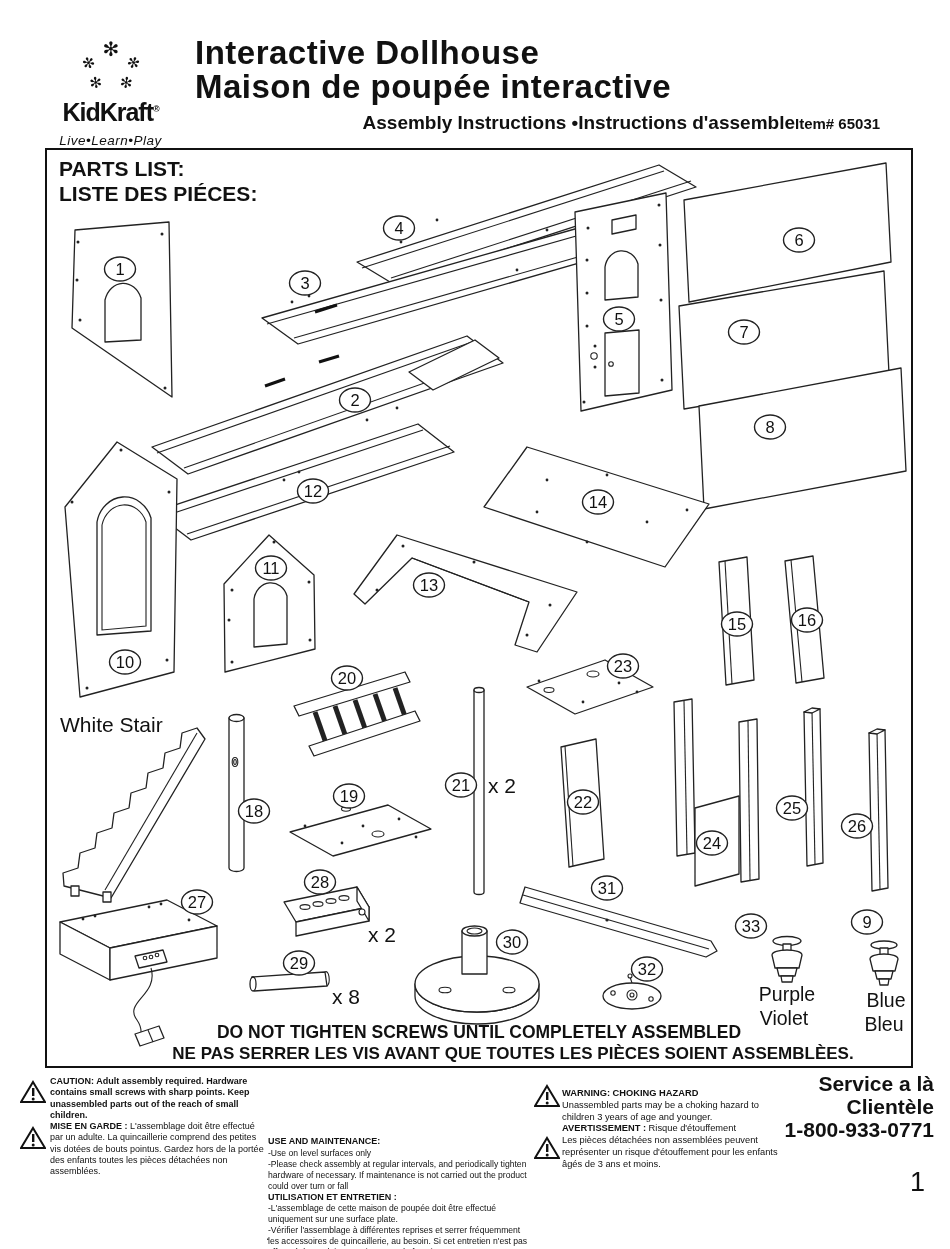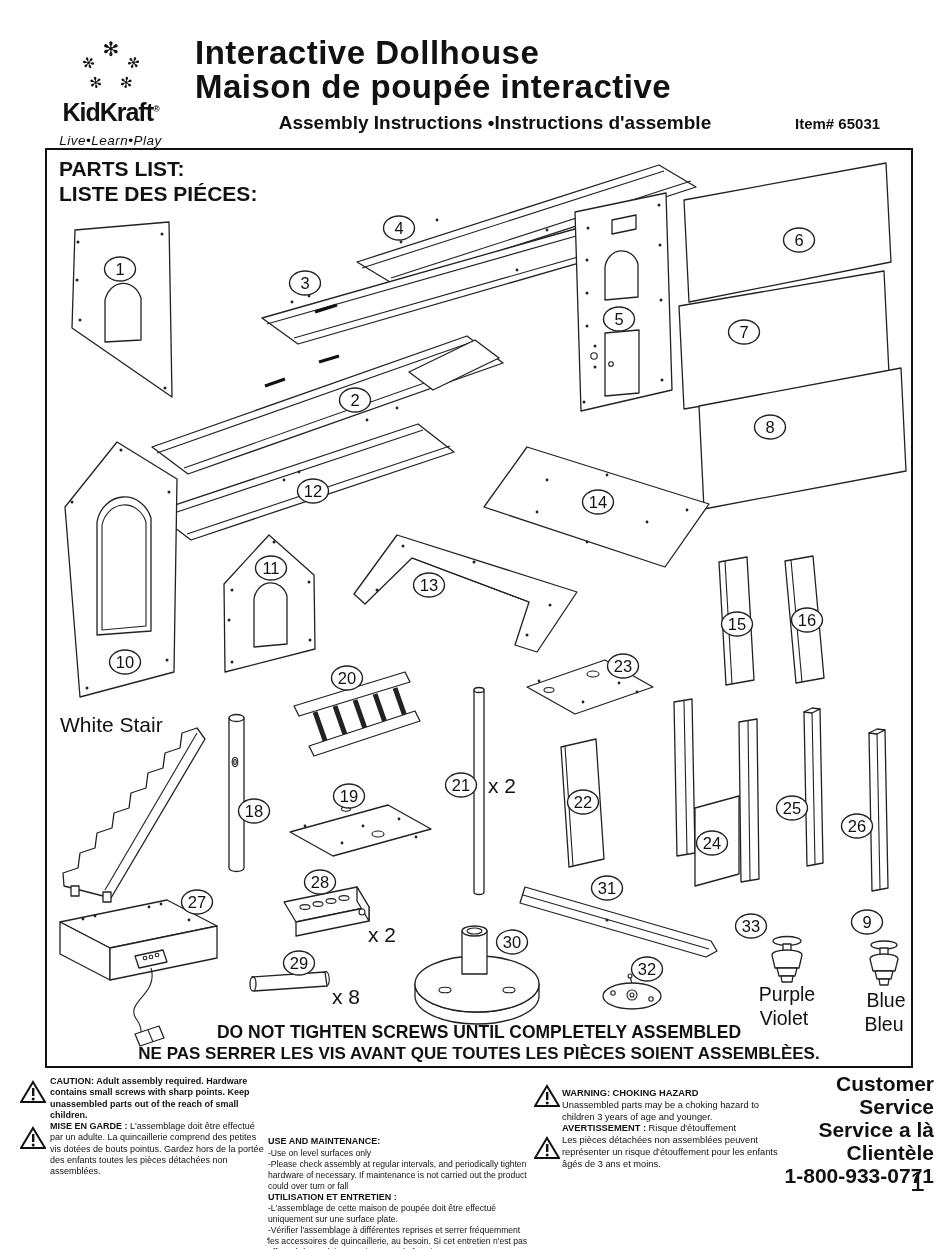--- a/index.html
+++ b/index.html
@@ -5,39 +5,39 @@
   html,body{margin:0;padding:0;background:#e8e8e8;}
   #page{position:relative;width:950px;height:1249px;background:#ffffff;overflow:hidden;
         font-family:"Liberation Sans", sans-serif;color:#111;}
   
   #logo{position:absolute;left:38px;top:38px;width:145px;text-align:center;}
   #logo .brand{font-size:25px;font-weight:bold;letter-spacing:-1px;line-height:1;text-align:center;}
   #logo .brand sup{font-size:9px;}
   #logo .tagline{font-size:13.5px;font-style:italic;letter-spacing:0.5px;margin-top:8px;}
   #title-block{position:absolute;left:195px;top:36px;width:600px;text-align:left;}
   .title-line{font-size:33px;font-weight:bold;letter-spacing:0.5px;line-height:1.02;}
-  #subtitle{position:absolute;left:195px;top:112px;width:600px;text-align:center;
+  #subtitle{position:absolute;left:195px;top:112px;width:600px;text-align:right;
             font-size:19px;font-weight:bold;}
   #item-number{position:absolute;left:795px;top:115px;width:130px;font-size:15px;font-weight:bold;}
   
   #parts-box{position:absolute;left:45px;top:148px;width:864px;height:916px;border:2px solid #111;}
   #parts-heading{position:absolute;left:12px;top:6px;font-size:21px;font-weight:bold;line-height:1.2;}
   #diagram{position:absolute;left:0;top:0;width:864px;height:916px;}
   #diagram *{vector-effect:non-scaling-stroke;}
   .ln{fill:#ffffff;stroke:#222;stroke-width:1.3;stroke-linejoin:round;}
   .ln2{fill:none;stroke:#222;stroke-width:1.1;}
   .dash{stroke:#111;stroke-width:3;}
   .dot{fill:#222;stroke:none;}
   .holed{fill:#fff;stroke:#222;stroke-width:1.1;}
   .balloon{fill:#fff;stroke:#222;stroke-width:1.4;}
   .balloon-num{font-family:"Liberation Sans",sans-serif;font-size:16.5px;fill:#111;text-anchor:middle;}
   .diagram-label{font-family:"Liberation Sans",sans-serif;fill:#111;}
   .banner-line{position:absolute;left:0;width:100%;text-align:center;font-weight:bold;}
   #banner1{top:872px;font-size:17.5px;}
-  #banner2{top:894px;font-size:17px;}
+  #banner2{top:894px;font-size:17px;padding-left:34px;}
   
   #footer{position:absolute;left:0;top:1072px;width:752px;height:177px;}
   .tri{position:absolute;width:26px;height:24px;}
   #caution-text{position:absolute;left:50px;top:4px;width:218px;font-size:9px;line-height:1.25;}
   #caution-text .en{font-weight:bold;}
   #use-block{position:absolute;left:268px;top:16px;width:262px;font-size:8.6px;line-height:1.28;margin-top:48px;}
   #use-block .hd{font-size:9px;font-weight:bold;}
   #warning-text{position:absolute;left:562px;top:16px;width:228px;font-size:9.3px;line-height:1.27;}
   #warning-text b{font-weight:bold;}
   #cs-block{position:absolute;left:758px;top:0px;width:176px;text-align:right;
@@ -540,21 +540,20 @@
         <circle cx="13.2" cy="19" r="1.5" fill="#111"></circle>
     </svg>
     <div id="warning-text">
       <b>WARNING: CHOKING HAZARD</b><br>
       <span>Unassembled parts may be a choking hazard to children 3 years of age and younger.</span><br>
       <b>AVERTISSEMENT :</b><span> Risque d'étouffement</span><br>
       <span>Les pièces détachées non assemblées peuvent représenter un risque d'étouffement pour les enfants âgés de 3 ans et moins.</span>
     </div>
 
     <div id="cs-block">
-      <div>Customer Service</div>
       <div>Service a là Clientèle</div>
       <div>1-800-933-0771</div>
     </div>
 
     <div id="page-num">1</div>
   </div>
 
   <div id="stray-dot">.</div>
 </div>
 

